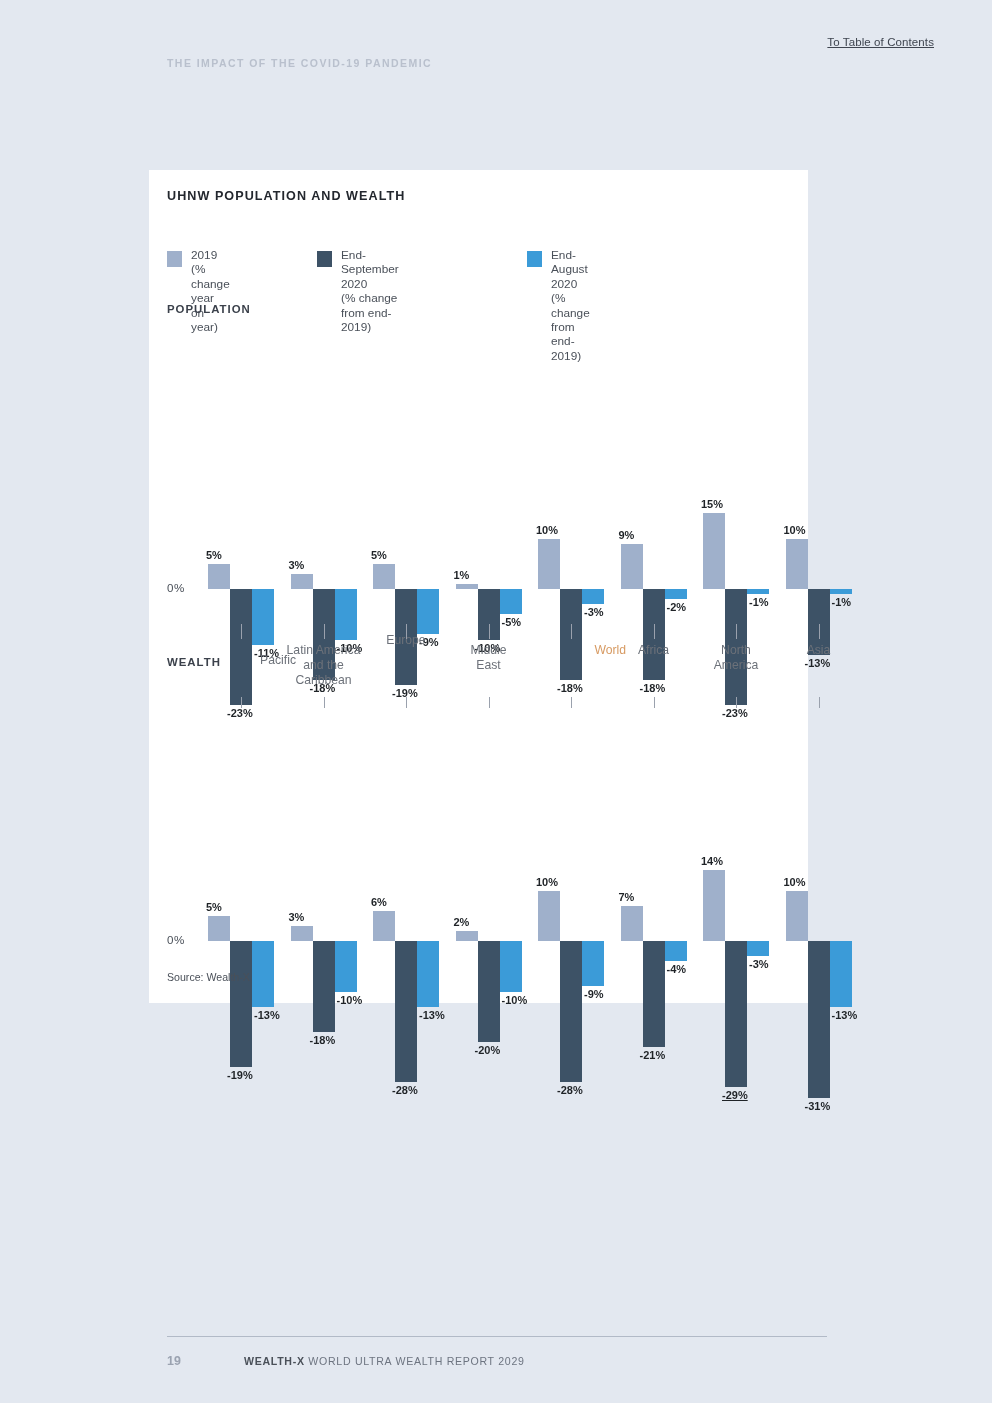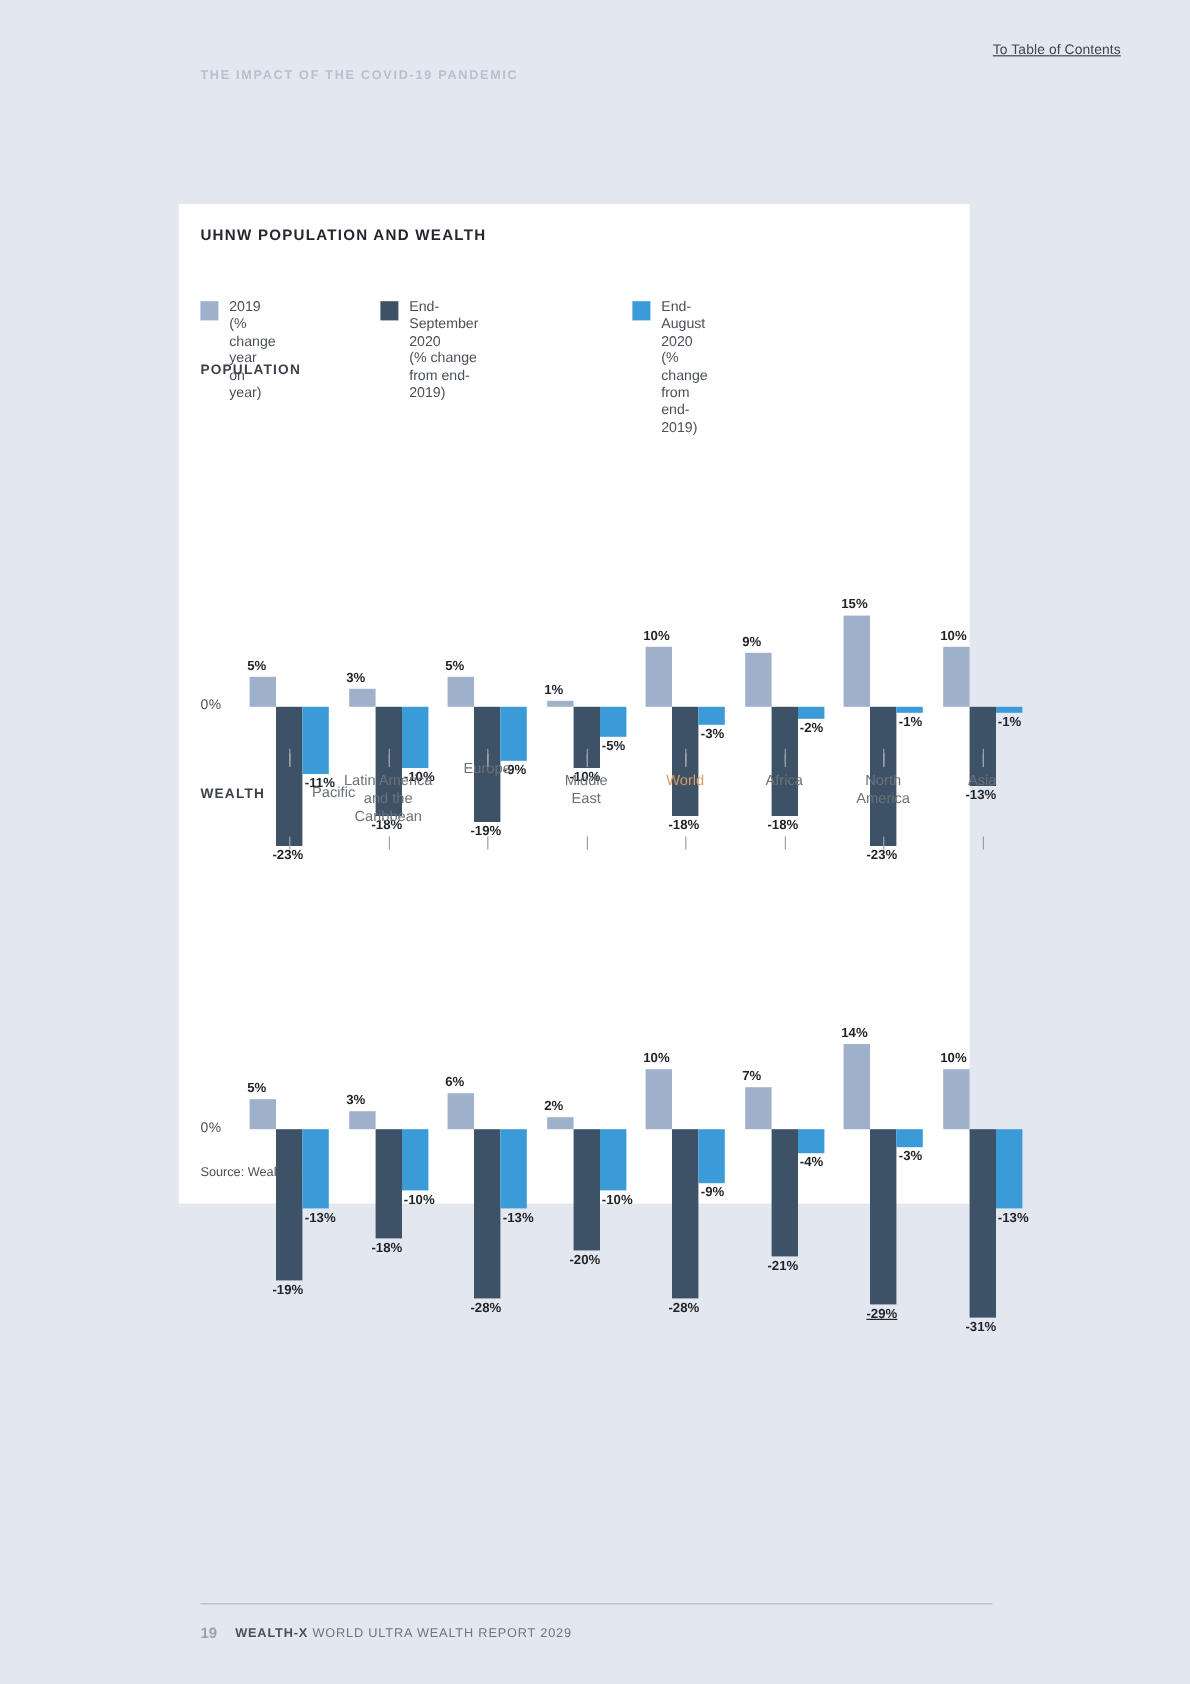--- a/index.html
+++ b/index.html
@@ -63,41 +63,41 @@
     position:absolute; font-size:11px; font-weight:700; color:#1f2327;
     white-space:nowrap; text-align:left;
   }
   .tick {
     position:absolute; width:1px; background:#9aa1ad;
   }
   .cat-label {
     position:absolute; font-size:12.2px; color:#6c7179;
     text-align:center; line-height:15.2px; white-space:pre-line;
   }
-  .cat-label.is-world { color:#d79a62; }
+  .cat-label.is-world { color:#d79a62;text-align:right; }
 
   #source-note {
     position:absolute; left:18px; bottom:20px;
     font-size:10.6px; color:#4a5059;
   }
 
   
   #footer-rule {
     position:absolute; left:167px; top:1336px; width:660px; height:1px;
     background:#b2bac7;
   }
   #footer-pageno {
     position:absolute; left:167px; top:1354px;
     font-size:12.4px; font-weight:700; color:#9aa2b0;
   }
   #footer-text {
     position:absolute; left:196px; top:1355px;
     font-size:10.6px; letter-spacing:0.7px; color:#6d7480;
   }
-  #footer-text b { color:#4a5059; font-weight:700; }
+  #footer-text b { color:#4a5059; font-weight:700;margin-left:48px; }
 </style>
 </head>
 <body>
 
 <div id="page-header">
   <a id="toc-link" href="#">To Table of Contents</a>
   <div id="running-head">THE IMPACT OF THE COVID-19 PANDEMIC</div>
 </div>
 
 <div id="chart-card">

